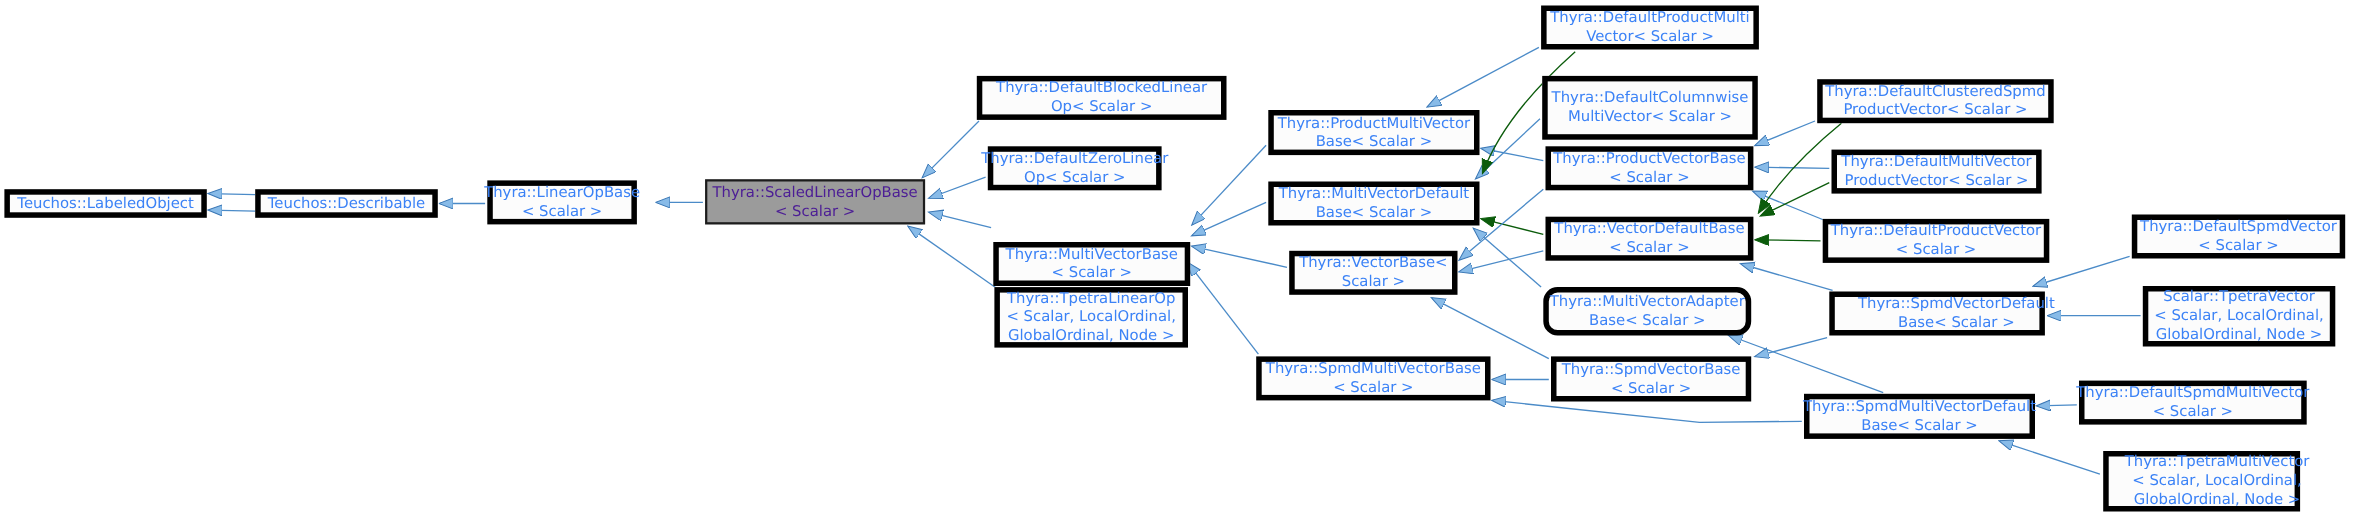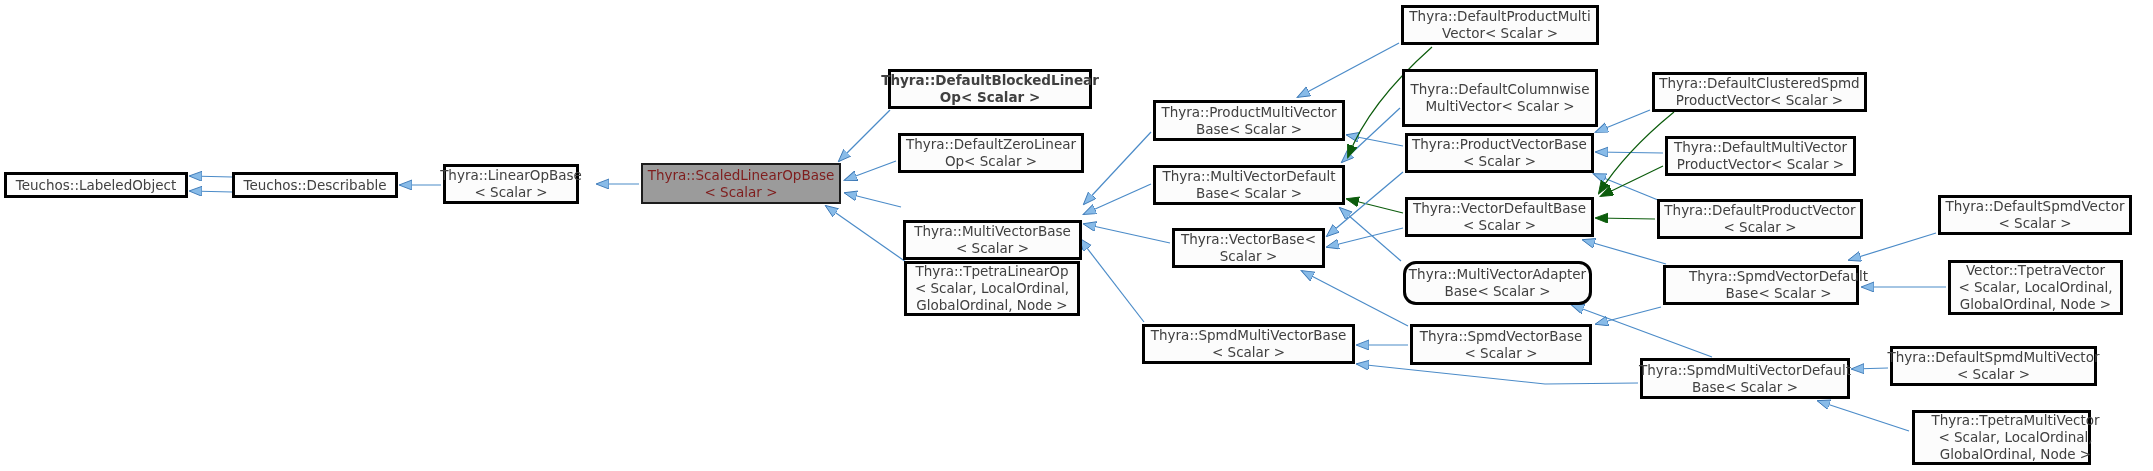--- a/index.html
+++ b/index.html
@@ -1,24 +1,24 @@
 <!DOCTYPE html>
 <html><head>
 <meta charset="utf-8">
 <style>
   html,body{margin:0;padding:0;background:#ffffff;}
   body{width:2153px;height:471px;overflow:hidden;
        font-family:"DejaVu Sans","Liberation Sans",sans-serif;}
   #diagram{position:relative;width:2153px;height:471px;background:#ffffff;}
   #edge-layer{position:absolute;left:0;top:0;width:2153px;height:471px;}
   .node{position:absolute;display:flex;flex-direction:column;align-items:center;
-        justify-content:center;background:#fcfcfc;border:3px solid #000000;
-        box-sizing:border-box;color:#404040;font-size:13.5px;line-height:17px;
+        justify-content:center;background:#fcfcfc;border:5px solid #000000;
+        box-sizing:border-box;color:#3b82f6;font-size:13.5px;line-height:17px;
         text-align:center;white-space:nowrap;cursor:pointer;}
-  .node.selected{background:#9b9b9b;border:2px solid #1c1c1c;color:#7f1d1d;cursor:default;text-align:center;}
+  .node.selected{background:#9b9b9b;border:2px solid #1c1c1c;color:#4c1d95;cursor:default;text-align:center;}
   .node span{display:block;}
   path.edge{fill:none;stroke-width:1.2px;}
 </style>
 </head>
 <body>
 
 <div id="diagram" title="Inheritance graph for Thyra::ScaledLinearOpBase&lt; Scalar &gt;">
   <svg id="edge-layer" width="2153" height="471" viewBox="0 0 2153 471">
     <defs>
       <marker id="arrow-blue" markerWidth="14" markerHeight="11" refX="12" refY="5" orient="auto" markerUnits="userSpaceOnUse">
@@ -75,25 +75,25 @@
         <span>Teuchos::Describable</span>
       </div>
       <div class="node" style="left: 443px; top: 164px; width: 136px; height: 40px;">
         <span>Thyra::LinearOpBase</span>
         <span>&lt; Scalar &gt;</span>
       </div>
       <div class="node selected" style="left: 641px; top: 163px; width: 200px; height: 41px;">
         <span>Thyra::ScaledLinearOpBase</span>
         <span>&lt; Scalar &gt;</span>
       </div>
-      <div class="node" style="left: 888px; top: 69px; width: 204px; height: 40px; font-weight: bold;">
+      <div class="node" style="left: 888px; top: 69px; width: 227px; height: 40px;">
         <span>Thyra::DefaultBlockedLinear</span>
         <span>Op&lt; Scalar &gt;</span>
       </div>
-      <div class="node" style="left: 898px; top: 133px; width: 186px; height: 40px;">
+      <div class="node" style="left: 898px; top: 133px; width: 158px; height: 40px;">
         <span>Thyra::DefaultZeroLinear</span>
         <span>Op&lt; Scalar &gt;</span>
       </div>
       <div class="node" style="left: 903px; top: 196px; width: 179px; height: 40px; margin-top: 24px;">
         <span>Thyra::MultiVectorBase</span>
         <span>&lt; Scalar &gt;</span>
       </div>
       <div class="node" style="left: 904px; top: 261px; width: 176px; height: 55px;">
         <span>Thyra::TpetraLinearOp</span>
         <span>&lt; Scalar, LocalOrdinal,</span>
@@ -157,21 +157,21 @@
       </div>
       <div class="node" style="left: 1640px; top: 358px; width: 210px; height: 41px;">
         <span>Thyra::SpmdMultiVectorDefault</span>
         <span>Base&lt; Scalar &gt;</span>
       </div>
       <div class="node" style="left: 1938px; top: 195px; width: 194px; height: 40px;">
         <span>Thyra::DefaultSpmdVector</span>
         <span>&lt; Scalar &gt;</span>
       </div>
       <div class="node" style="left: 1948px; top: 260px; width: 175px; height: 55px;">
-        <span>Vector::TpetraVector</span>
+        <span>Scalar::TpetraVector</span>
         <span>&lt; Scalar, LocalOrdinal,</span>
         <span>GlobalOrdinal, Node &gt;</span>
       </div>
       <div class="node" style="left: 1890px; top: 346px; width: 207px; height: 40px;">
         <span>Thyra::DefaultSpmdMultiVector</span>
         <span>&lt; Scalar &gt;</span>
       </div>
       <div class="node" style="left: 1912px; top: 410px; width: 179px; height: 55px; padding-left: 28px;">
         <span>Thyra::TpetraMultiVector</span>
         <span>&lt; Scalar, LocalOrdinal,</span>

